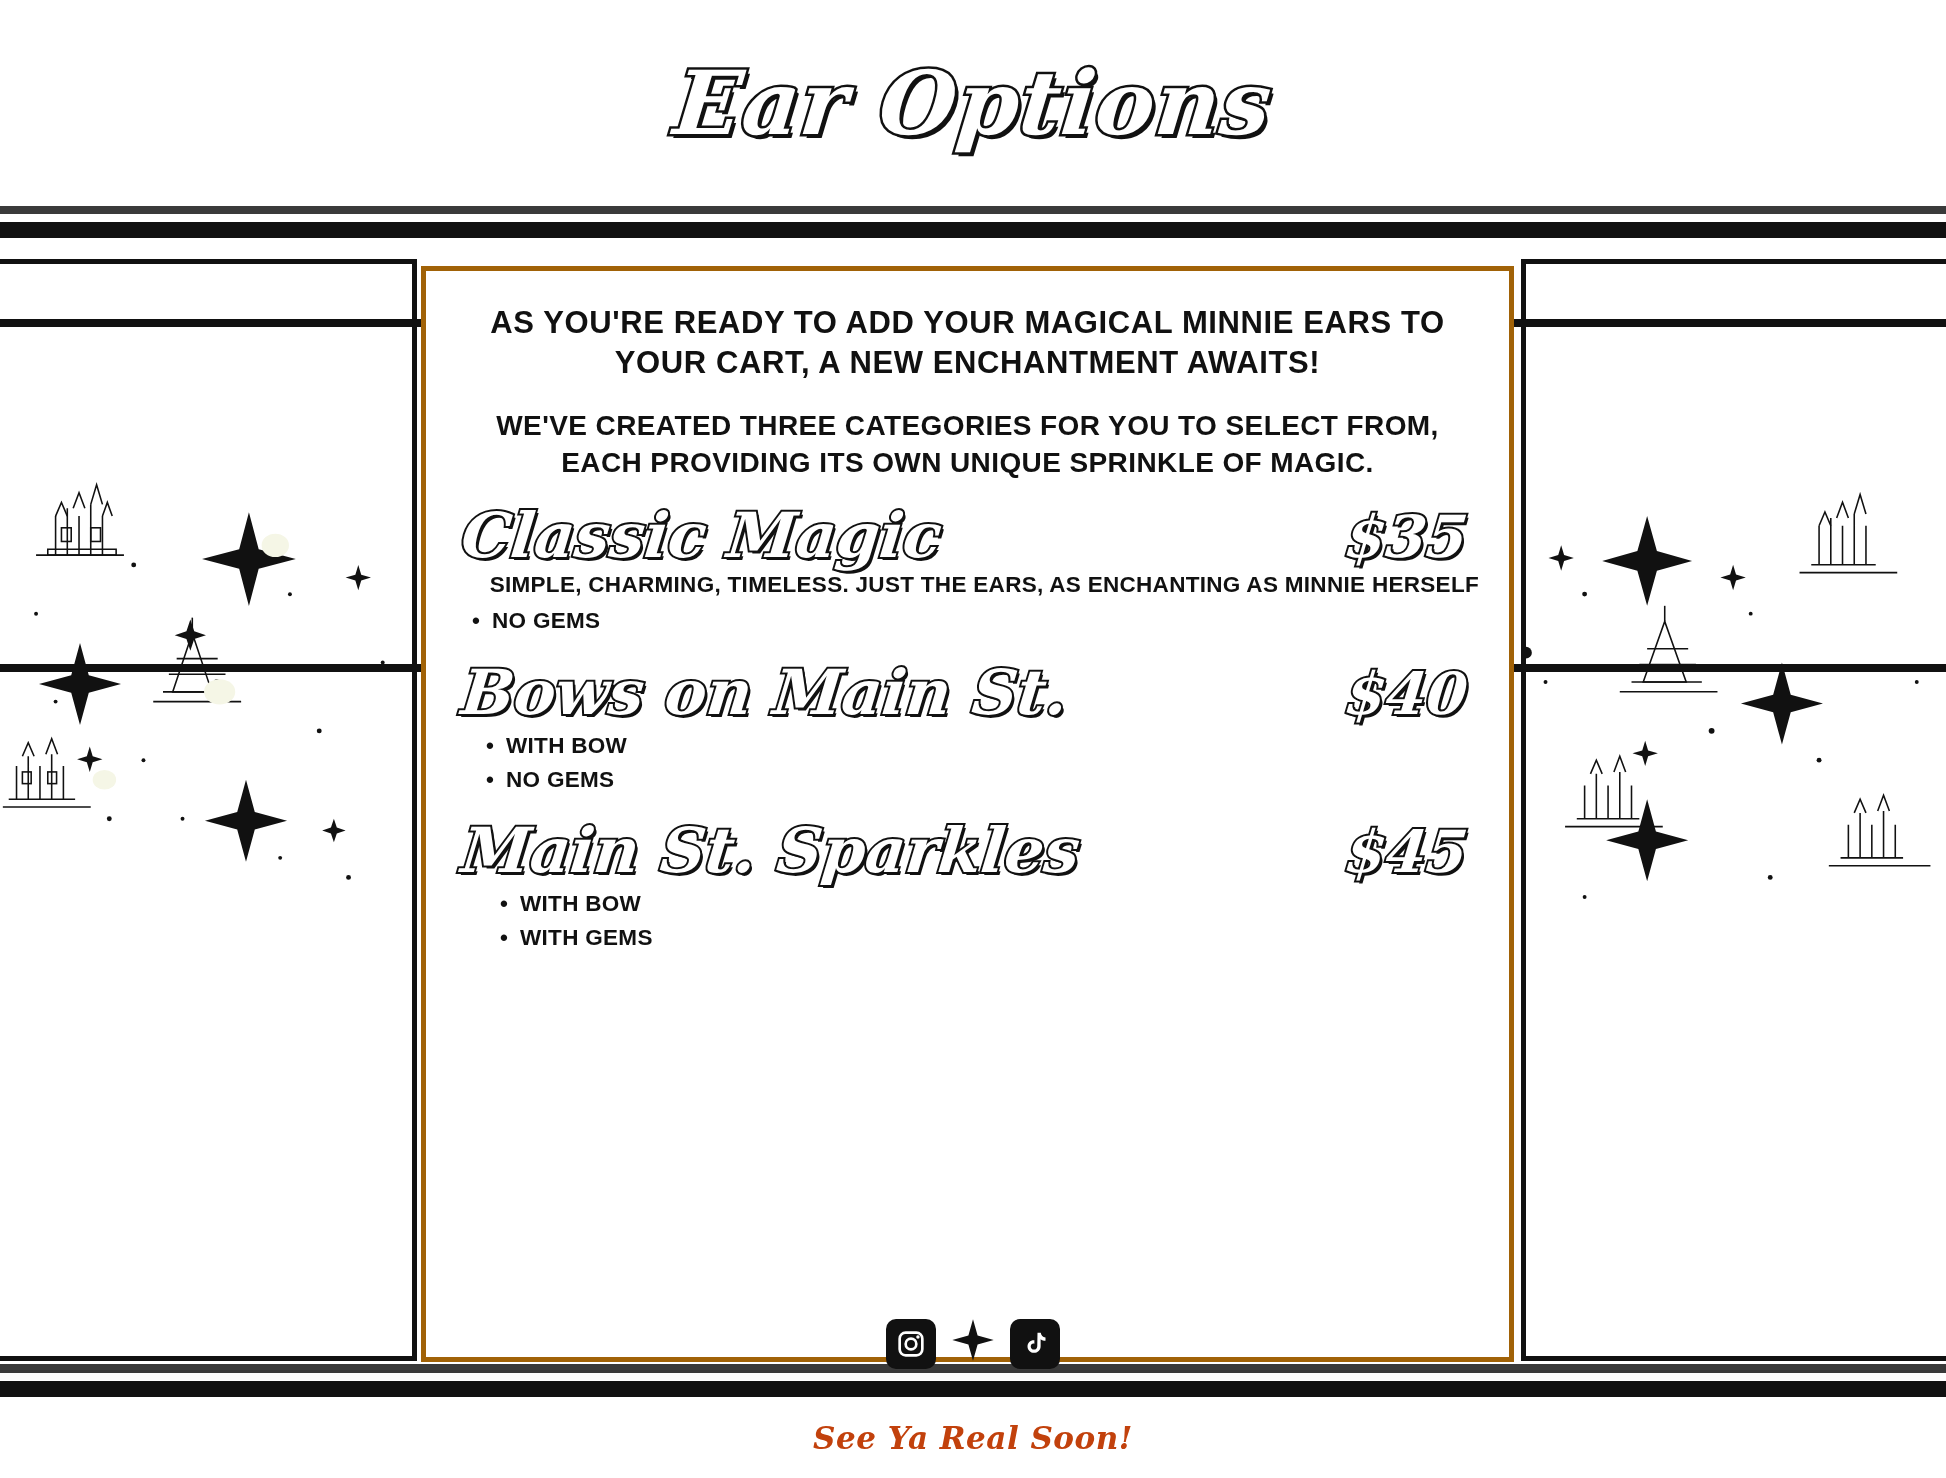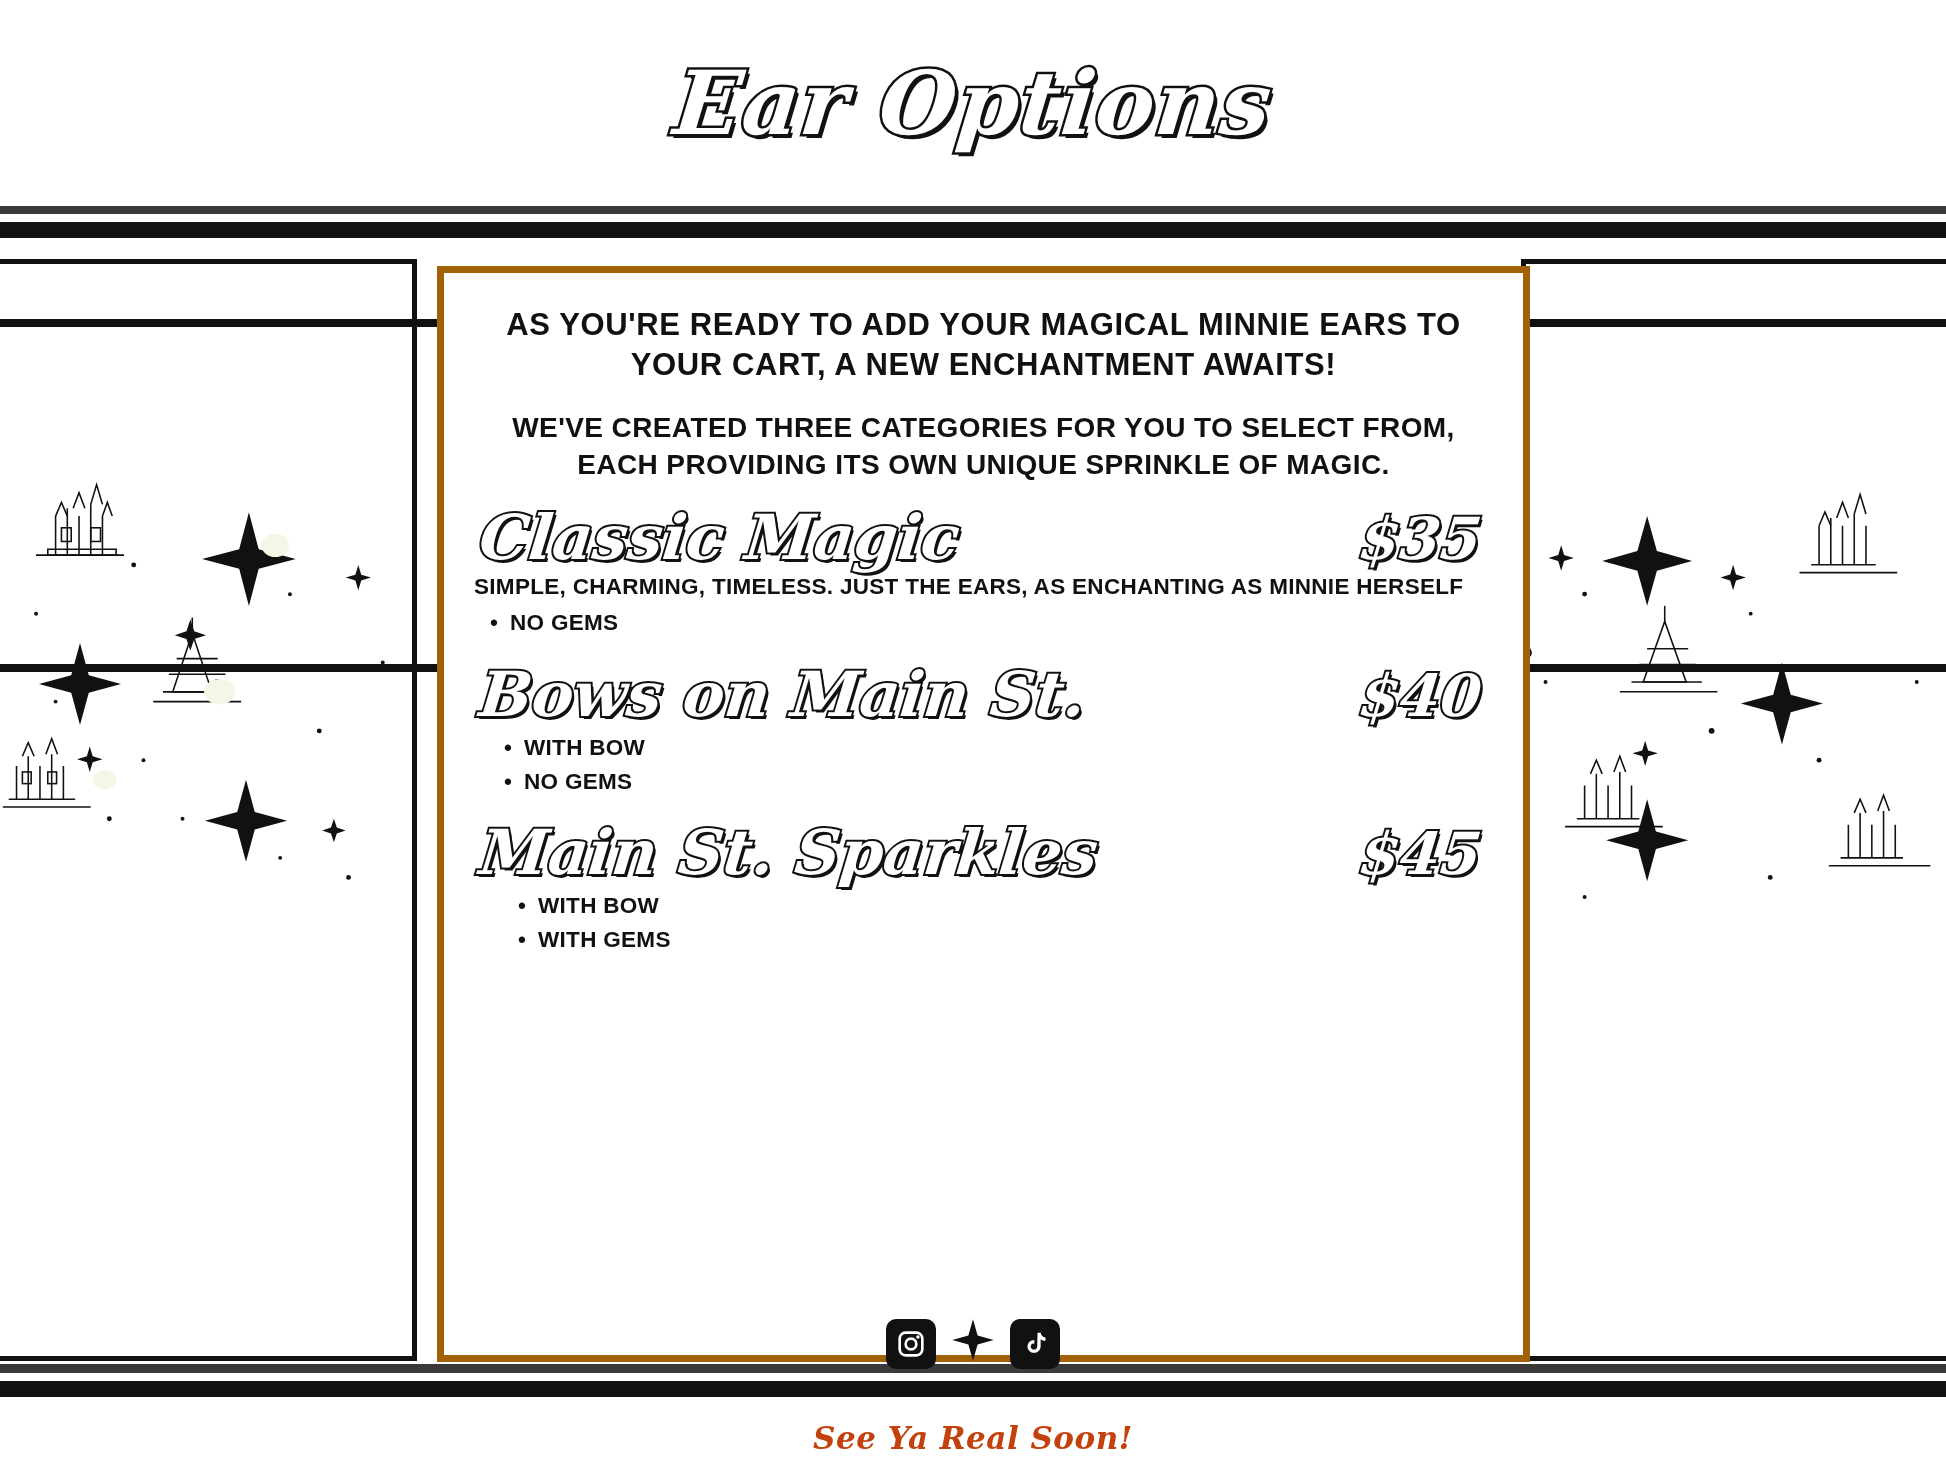--- a/index.html
+++ b/index.html
@@ -81,25 +81,24 @@
   .band-a { top: 319px; height: 8px; }
   .band-b { top: 664px; height: 8px; }
 
   
   .center-card {
     position: absolute;
     left: 421px;
     top: 266px;
     width: 1093px;
     height: 1096px;
-    border: 7px solid #a16207;
+    border: 5px solid #a16207;
     box-sizing: border-box;
     background: #ffffff;
     padding: 24px 30px 0 30px;
-    margin-left: 16px;
   }
 
   .intro-strong {
     font-size: 31px;
     font-weight: bold;
     letter-spacing: 0.6px;
     line-height: 1.28;
     text-align: center;
     margin: 8px 18px 0 18px;
     text-transform: uppercase;
@@ -156,21 +155,21 @@
     line-height: 1.05;
     margin-right: 12px;
   }
   .tier-desc {
     font-size: 22.5px;
     font-weight: bold;
     letter-spacing: 0.3px;
     text-transform: uppercase;
     line-height: 1.32;
     margin-top: 2px;
-    text-align: left;
+    text-align: right;
   }
   .tier-desc.left { text-align: left; }
   .tier-bullets {
     margin: 4px 0 0 0;
     padding: 0;
     list-style: none;
     font-size: 22.5px;
     font-weight: bold;
     letter-spacing: 0.3px;
     text-transform: uppercase;

